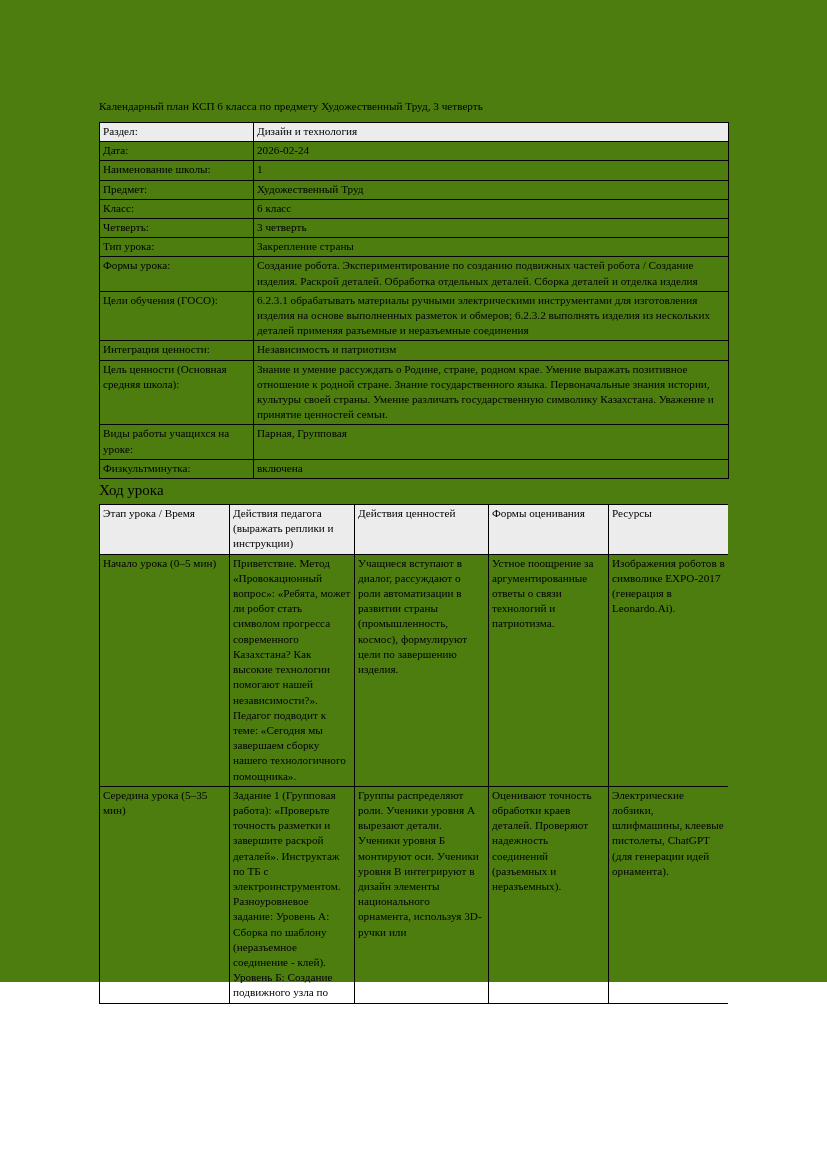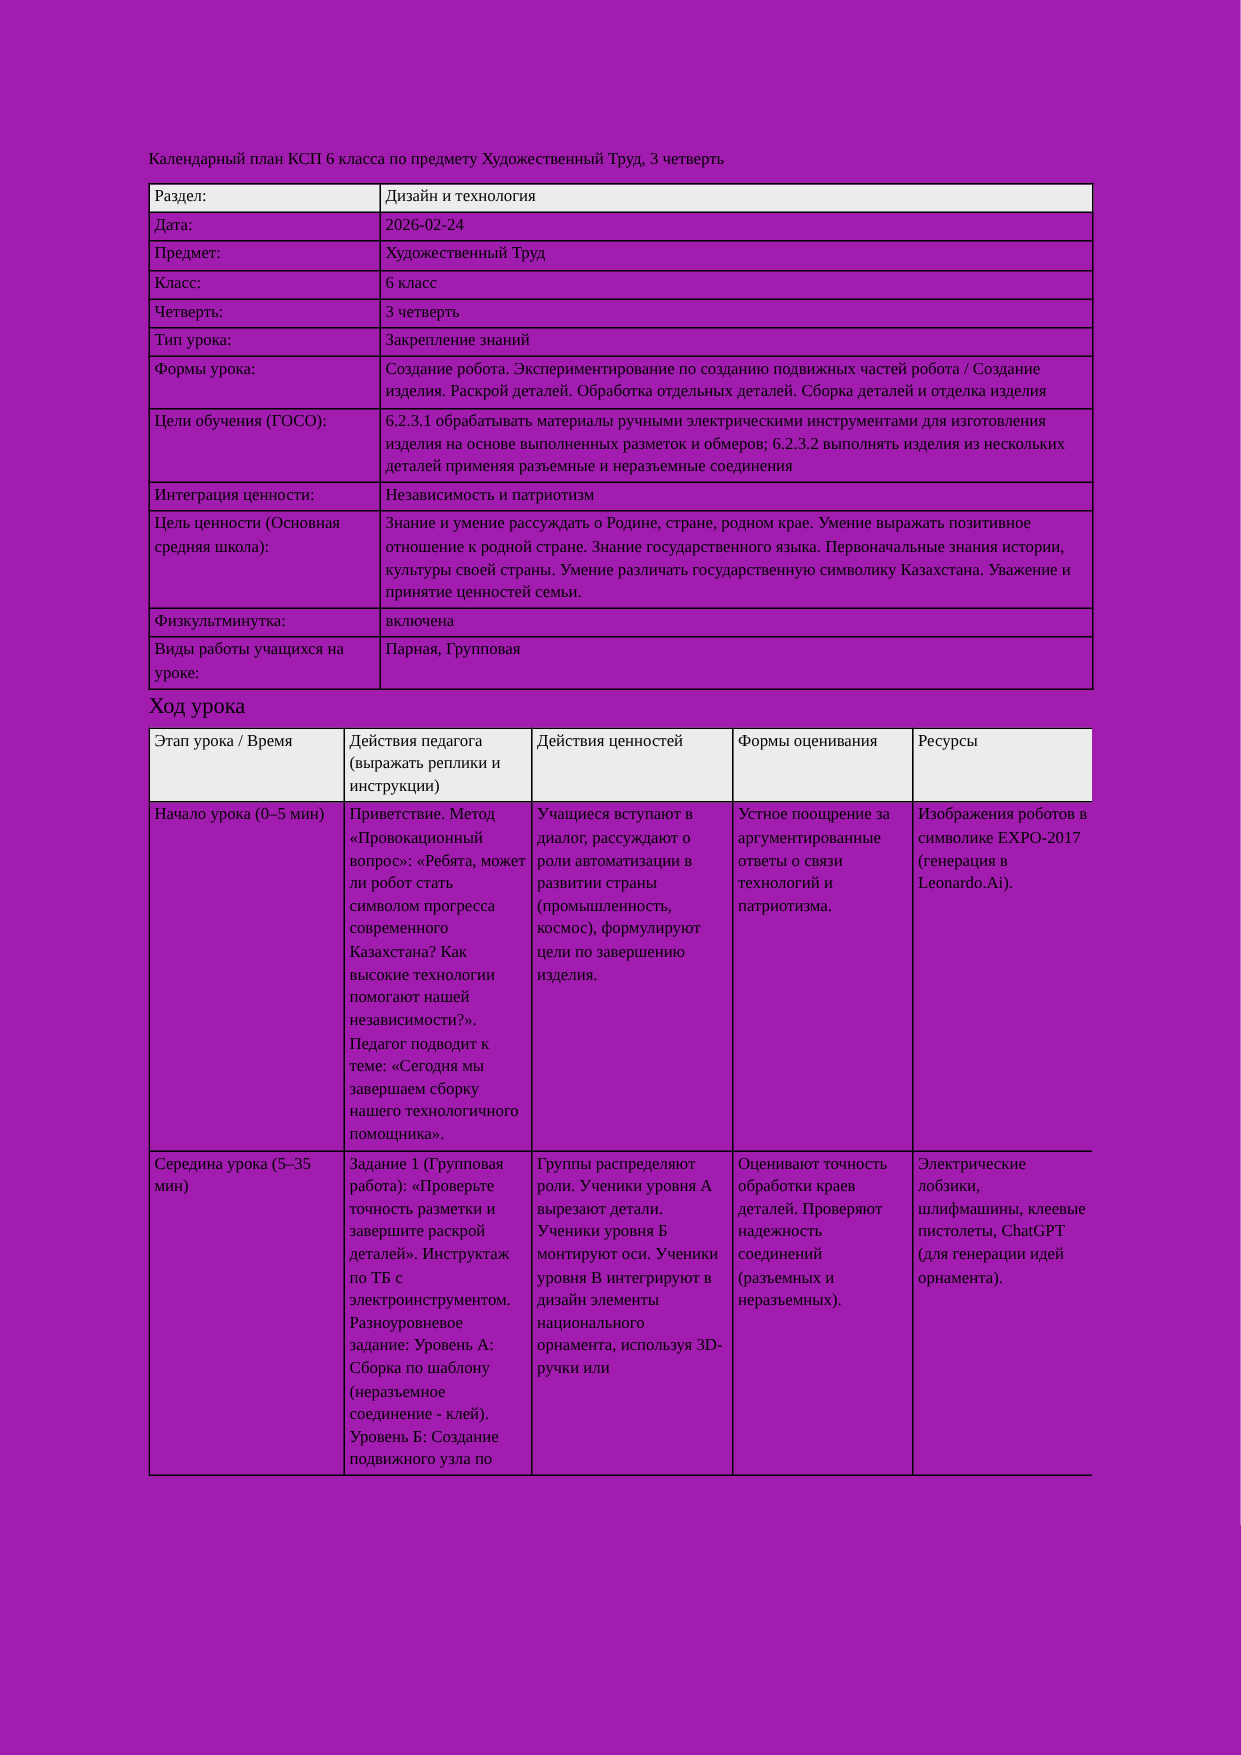--- a/index.html
+++ b/index.html
@@ -10,22 +10,22 @@
   body {
     width: 827px;
     height: 1170px;
     font-family: "Liberation Serif", "DejaVu Serif", serif;
     color: #000000;
     overflow: hidden;
   }
   .page {
     position: relative;
     width: 827px;
-    height: 1170px;
-    background: #a21caf;
+    height: 982px;
+    background: #4d7c0f;
     box-sizing: border-box;
   }
   .content {
     position: absolute;
     left: 99px;
     top: 99px;
     width: 629px;
   }
   .doc-title {
     font-size: 11.2px;
@@ -89,58 +89,62 @@
       <tbody>
           <tr class="shaded">
             <td>Раздел:</td>
             <td>Дизайн и технология</td>
           </tr>
           <tr>
             <td>Дата:</td>
             <td>2026-02-24</td>
           </tr>
           <tr>
+            <td>Наименование школы:</td>
+            <td>1</td>
+          </tr>
+          <tr>
             <td>Предмет:</td>
             <td>Художественный Труд</td>
           </tr>
           <tr>
             <td>Класс:</td>
             <td>6 класс</td>
           </tr>
           <tr>
             <td>Четверть:</td>
             <td>3 четверть</td>
           </tr>
           <tr>
             <td>Тип урока:</td>
-            <td>Закрепление знаний</td>
+            <td>Закрепление страны</td>
           </tr>
           <tr>
             <td>Формы урока:</td>
             <td>Создание робота. Экспериментирование по созданию подвижных частей робота / Создание изделия. Раскрой деталей. Обработка отдельных деталей. Сборка деталей и отделка изделия</td>
           </tr>
           <tr>
             <td>Цели обучения (ГОСО):</td>
             <td>6.2.3.1 обрабатывать материалы ручными электрическими инструментами для изготовления изделия на основе выполненных разметок и обмеров; 6.2.3.2 выполнять изделия из нескольких деталей применяя разъемные и неразъемные соединения</td>
           </tr>
           <tr>
             <td>Интеграция ценности:</td>
             <td>Независимость и патриотизм</td>
           </tr>
           <tr>
             <td>Цель ценности (Основная средняя школа):</td>
             <td>Знание и умение рассуждать о Родине, стране, родном крае. Умение выражать позитивное отношение к родной стране. Знание государственного языка. Первоначальные знания истории, культуры своей страны. Умение различать государственную символику Казахстана. Уважение и принятие ценностей семьи.</td>
           </tr>
           <tr>
+            <td>Виды работы учащихся на уроке:</td>
+            <td>Парная, Групповая</td>
+          </tr>
+          <tr>
             <td>Физкультминутка:</td>
             <td>включена</td>
-          </tr>
-          <tr>
-            <td>Виды работы учащихся на уроке:</td>
-            <td>Парная, Групповая</td>
           </tr>
         </tbody>
     </table>
 
     <p class="section-label">Ход урока</p>
 
     <div class="flow-wrap">
       <table class="doc-table flow-table">
         <colgroup>
           <col class="f1">

